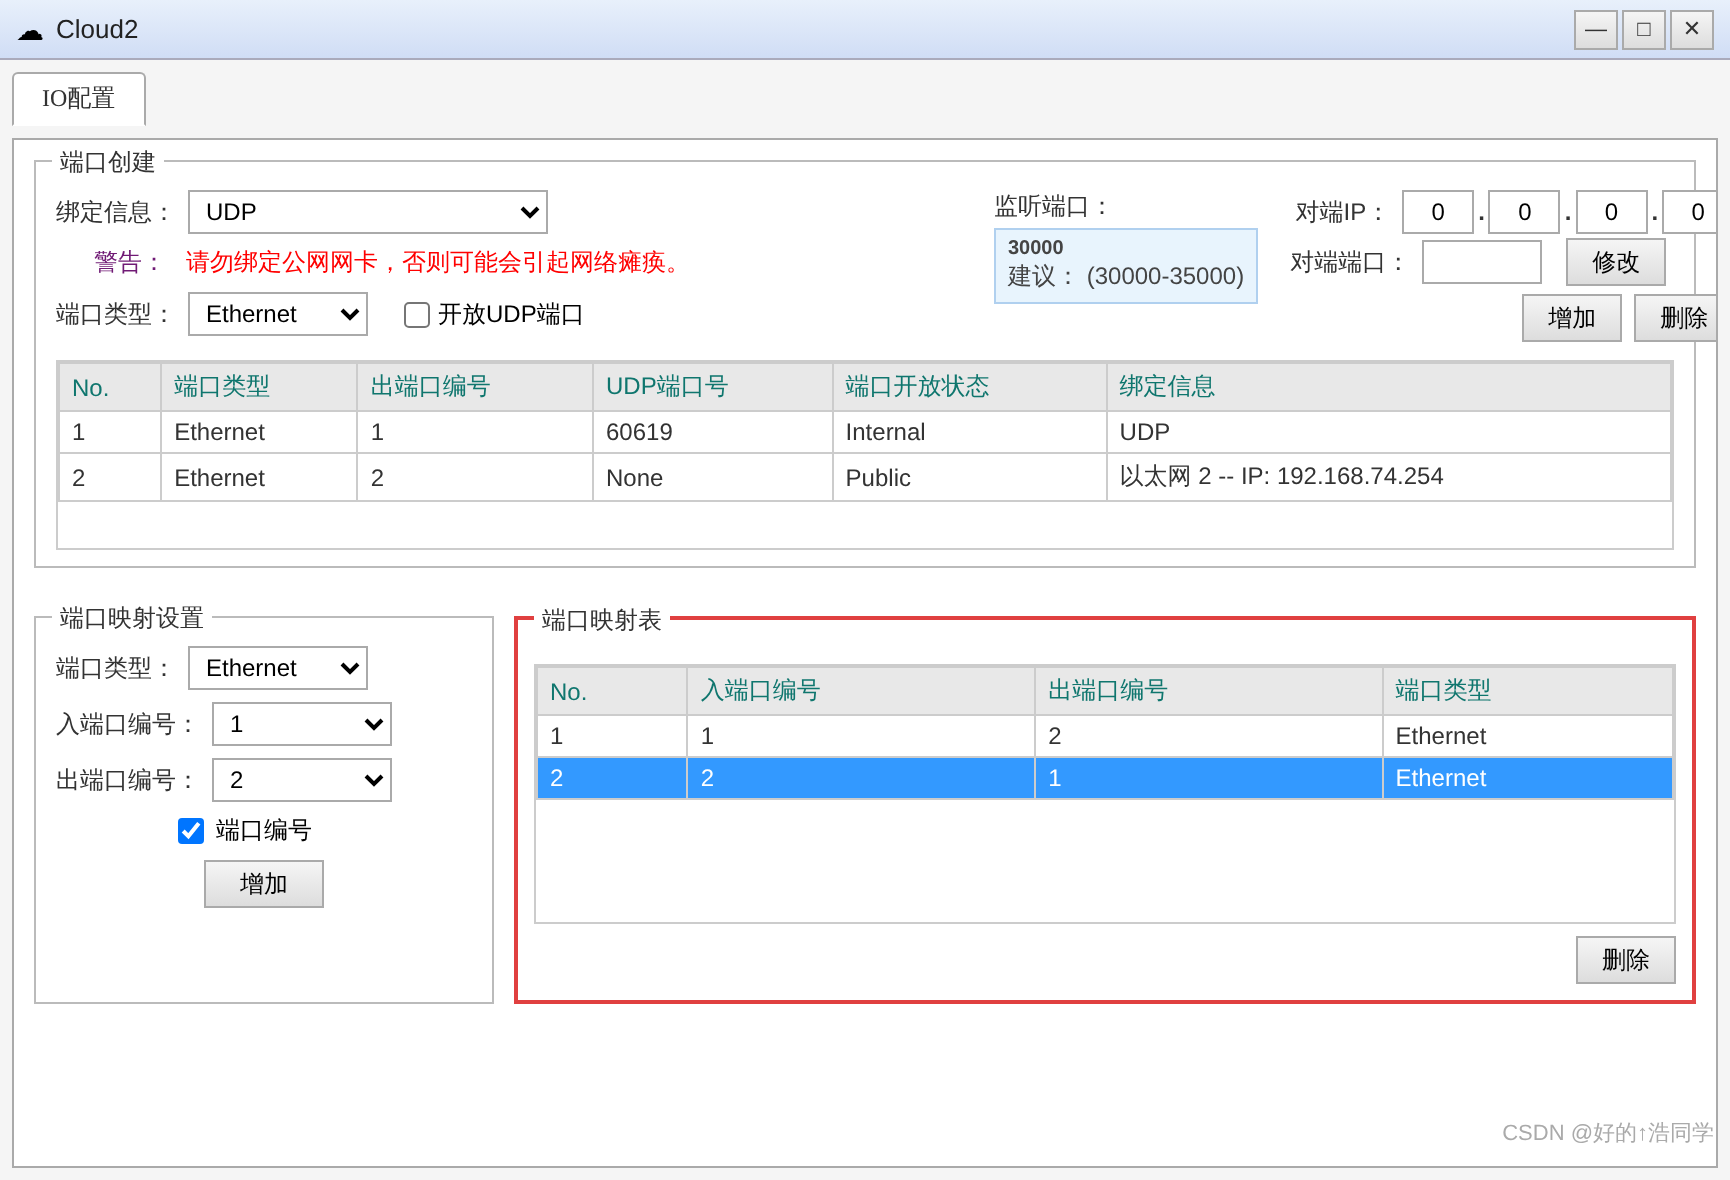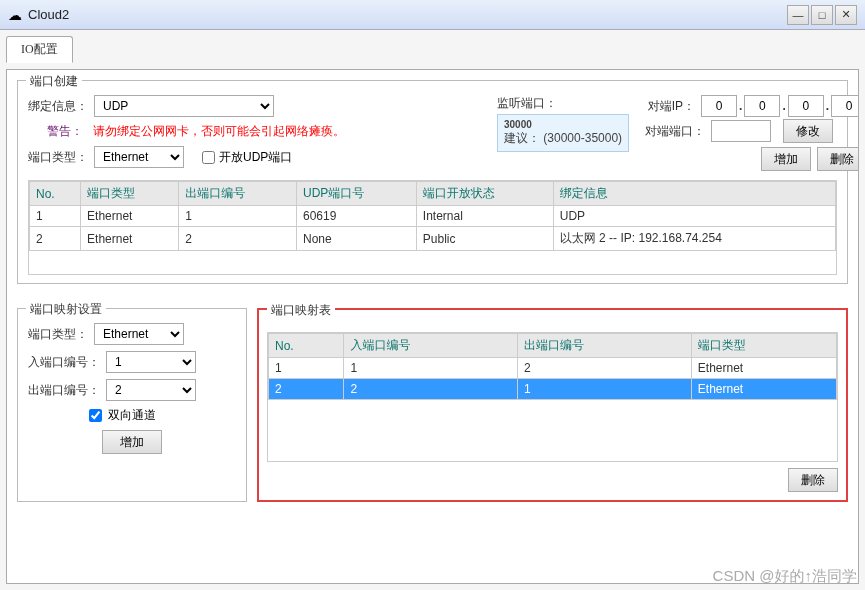--- a/index.html
+++ b/index.html
@@ -180,23 +180,23 @@
     .port-creation-top {
       display: flex;
       gap: 10px;
     }
     .port-creation-left { flex: 1; }
     .right-sub { display: flex; flex-direction: column; gap: 4px; }
     .right-sub .form-row { margin-bottom: 2px; }
     .action-btns { display: flex; gap: 6px; margin-top: 4px; justify-content: flex-end; }
     .csdn-watermark {
       position: absolute;
-      bottom: 4px;
+      bottom: 16px;
       right: 8px;
-      font-size: 15px;
+      font-size: 11px;
       color: #aaa;
     }
   </style>
 </head>
 <body>
 
 <div class="title-bar">
   <span class="icon">☁</span>
   <span class="title">Cloud2</span>
   <button class="win-btn">—</button>
@@ -338,21 +338,21 @@
         </div>
         <div class="form-row">
           <span class="form-label">出端口编号：</span>
           <select style="width:90px;">
             <option>2</option>
           </select>
         </div>
         <div class="form-row">
           <span style="min-width:55px;"></span>
           <input type="checkbox" id="bidir" checked="" style="">
-          <label for="bidir">双向通道</label>
+          <label for="bidir">端口编号</label>
         </div>
         <div class="form-row" style="justify-content:center; margin-top:4px;">
           <button class="btn" style="width:60px;">增加</button>
         </div>
       </div>
 
       <div class="port-mapping-table" style="padding-top:18px; position:relative;">
         <span class="section-title">端口映射表</span>
 
         <div class="table-container" style="height:130px;">

